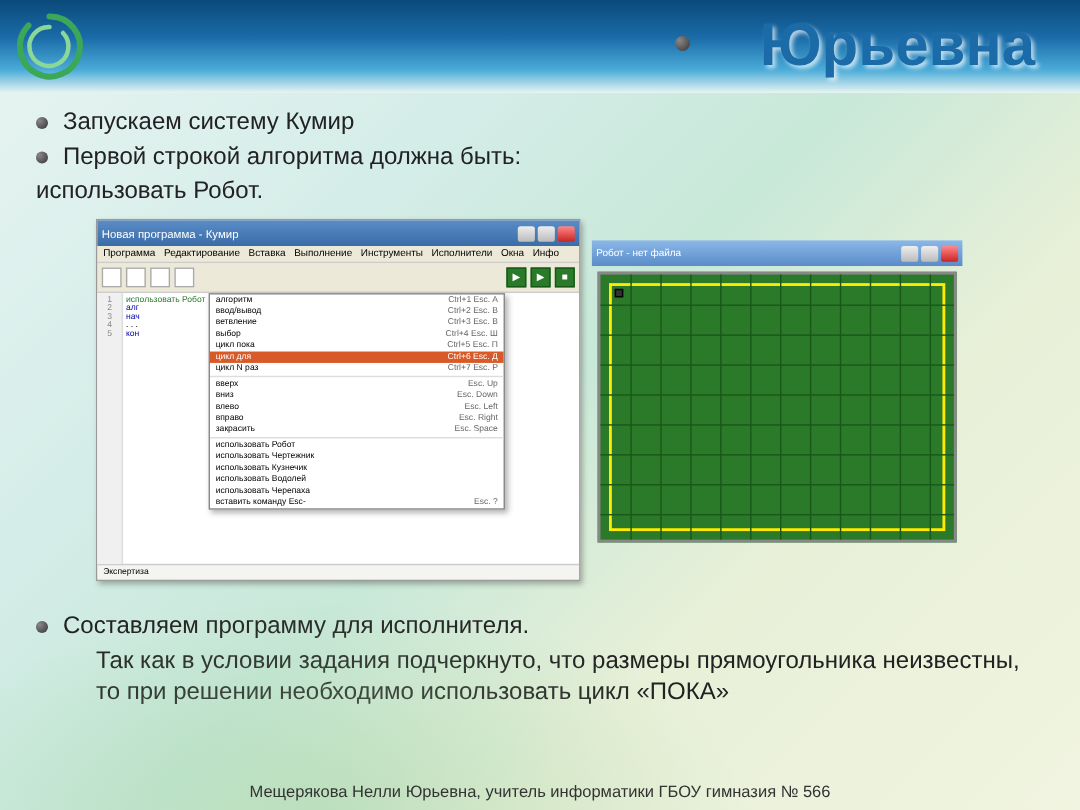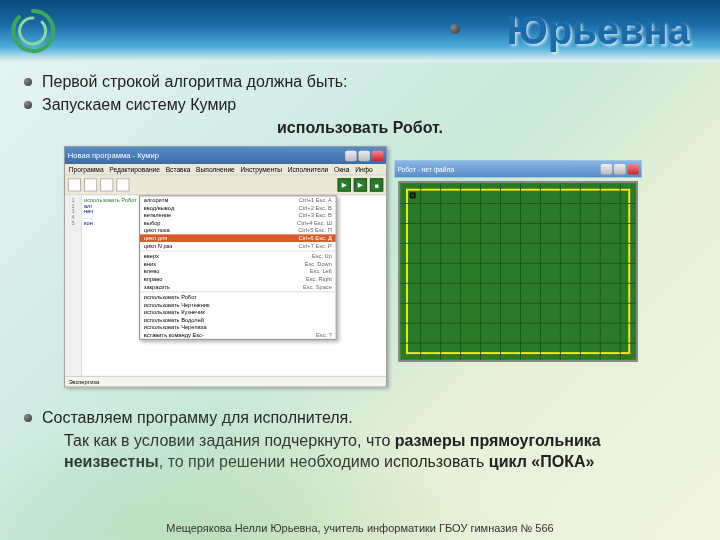--- a/index.html
+++ b/index.html
@@ -30,21 +30,21 @@
   }
   .content { padding: 10px 24px 0 24px; }
   .bullet-line { display: flex; align-items: flex-start; margin-bottom: 2px; }
   .bullet {
     width: 8px; height: 8px; border-radius: 50%;
     background: radial-gradient(circle at 30% 30%, #888, #333);
     margin-right: 10px; margin-top: 6px; flex-shrink: 0;
   }
   .bullet-text { font-size: 16px; color: #222; line-height: 1.3; }
   .no-bullet { padding-left: 0; }
-  .bold { font-weight: bold; text-align: center; }
+  .bold { font-weight: normal; }
   .screenshot-area {
     margin: 8px 0 8px 40px; display: flex; gap: 8px;
     transform: scale(0.95); transform-origin: top left;
   }
   .app-window {
     width: 340px; background: #ece9d8; border: 1px solid #999;
     box-shadow: 2px 2px 4px rgba(0,0,0,0.3);
   }
   .titlebar {
     height: 18px;
@@ -120,25 +120,25 @@
     <path d="M25 12 a13 13 0 1 0 9 4" fill="none" stroke="#8ad898" stroke-width="3" stroke-linecap="round"></path>
   </svg>
   <div class="title-bullet"></div>
   <div class="title">Юрьевна</div>
 </div>
 
 <div class="content">
 
   <div class="bullet-line">
     <div class="bullet"></div>
-    <div class="bullet-text">Первой строкой алгоритма должна быть:</div>
+    <div class="bullet-text">Запускаем систему Кумир</div>
   </div>
   <div class="bullet-line">
     <div class="bullet"></div>
-    <div class="bullet-text">Запускаем систему Кумир</div>
+    <div class="bullet-text">Первой строкой алгоритма должна быть:</div>
   </div>
   <div class="bullet-text no-bullet bold">использовать Робот.</div>
 
   <div class="screenshot-area">
     <div class="app-window">
       <div class="titlebar">
         <span>Новая программа - Кумир</span>
         <div class="win-btns">
           <div class="win-btn min"></div>
           <div class="win-btn max"></div>

